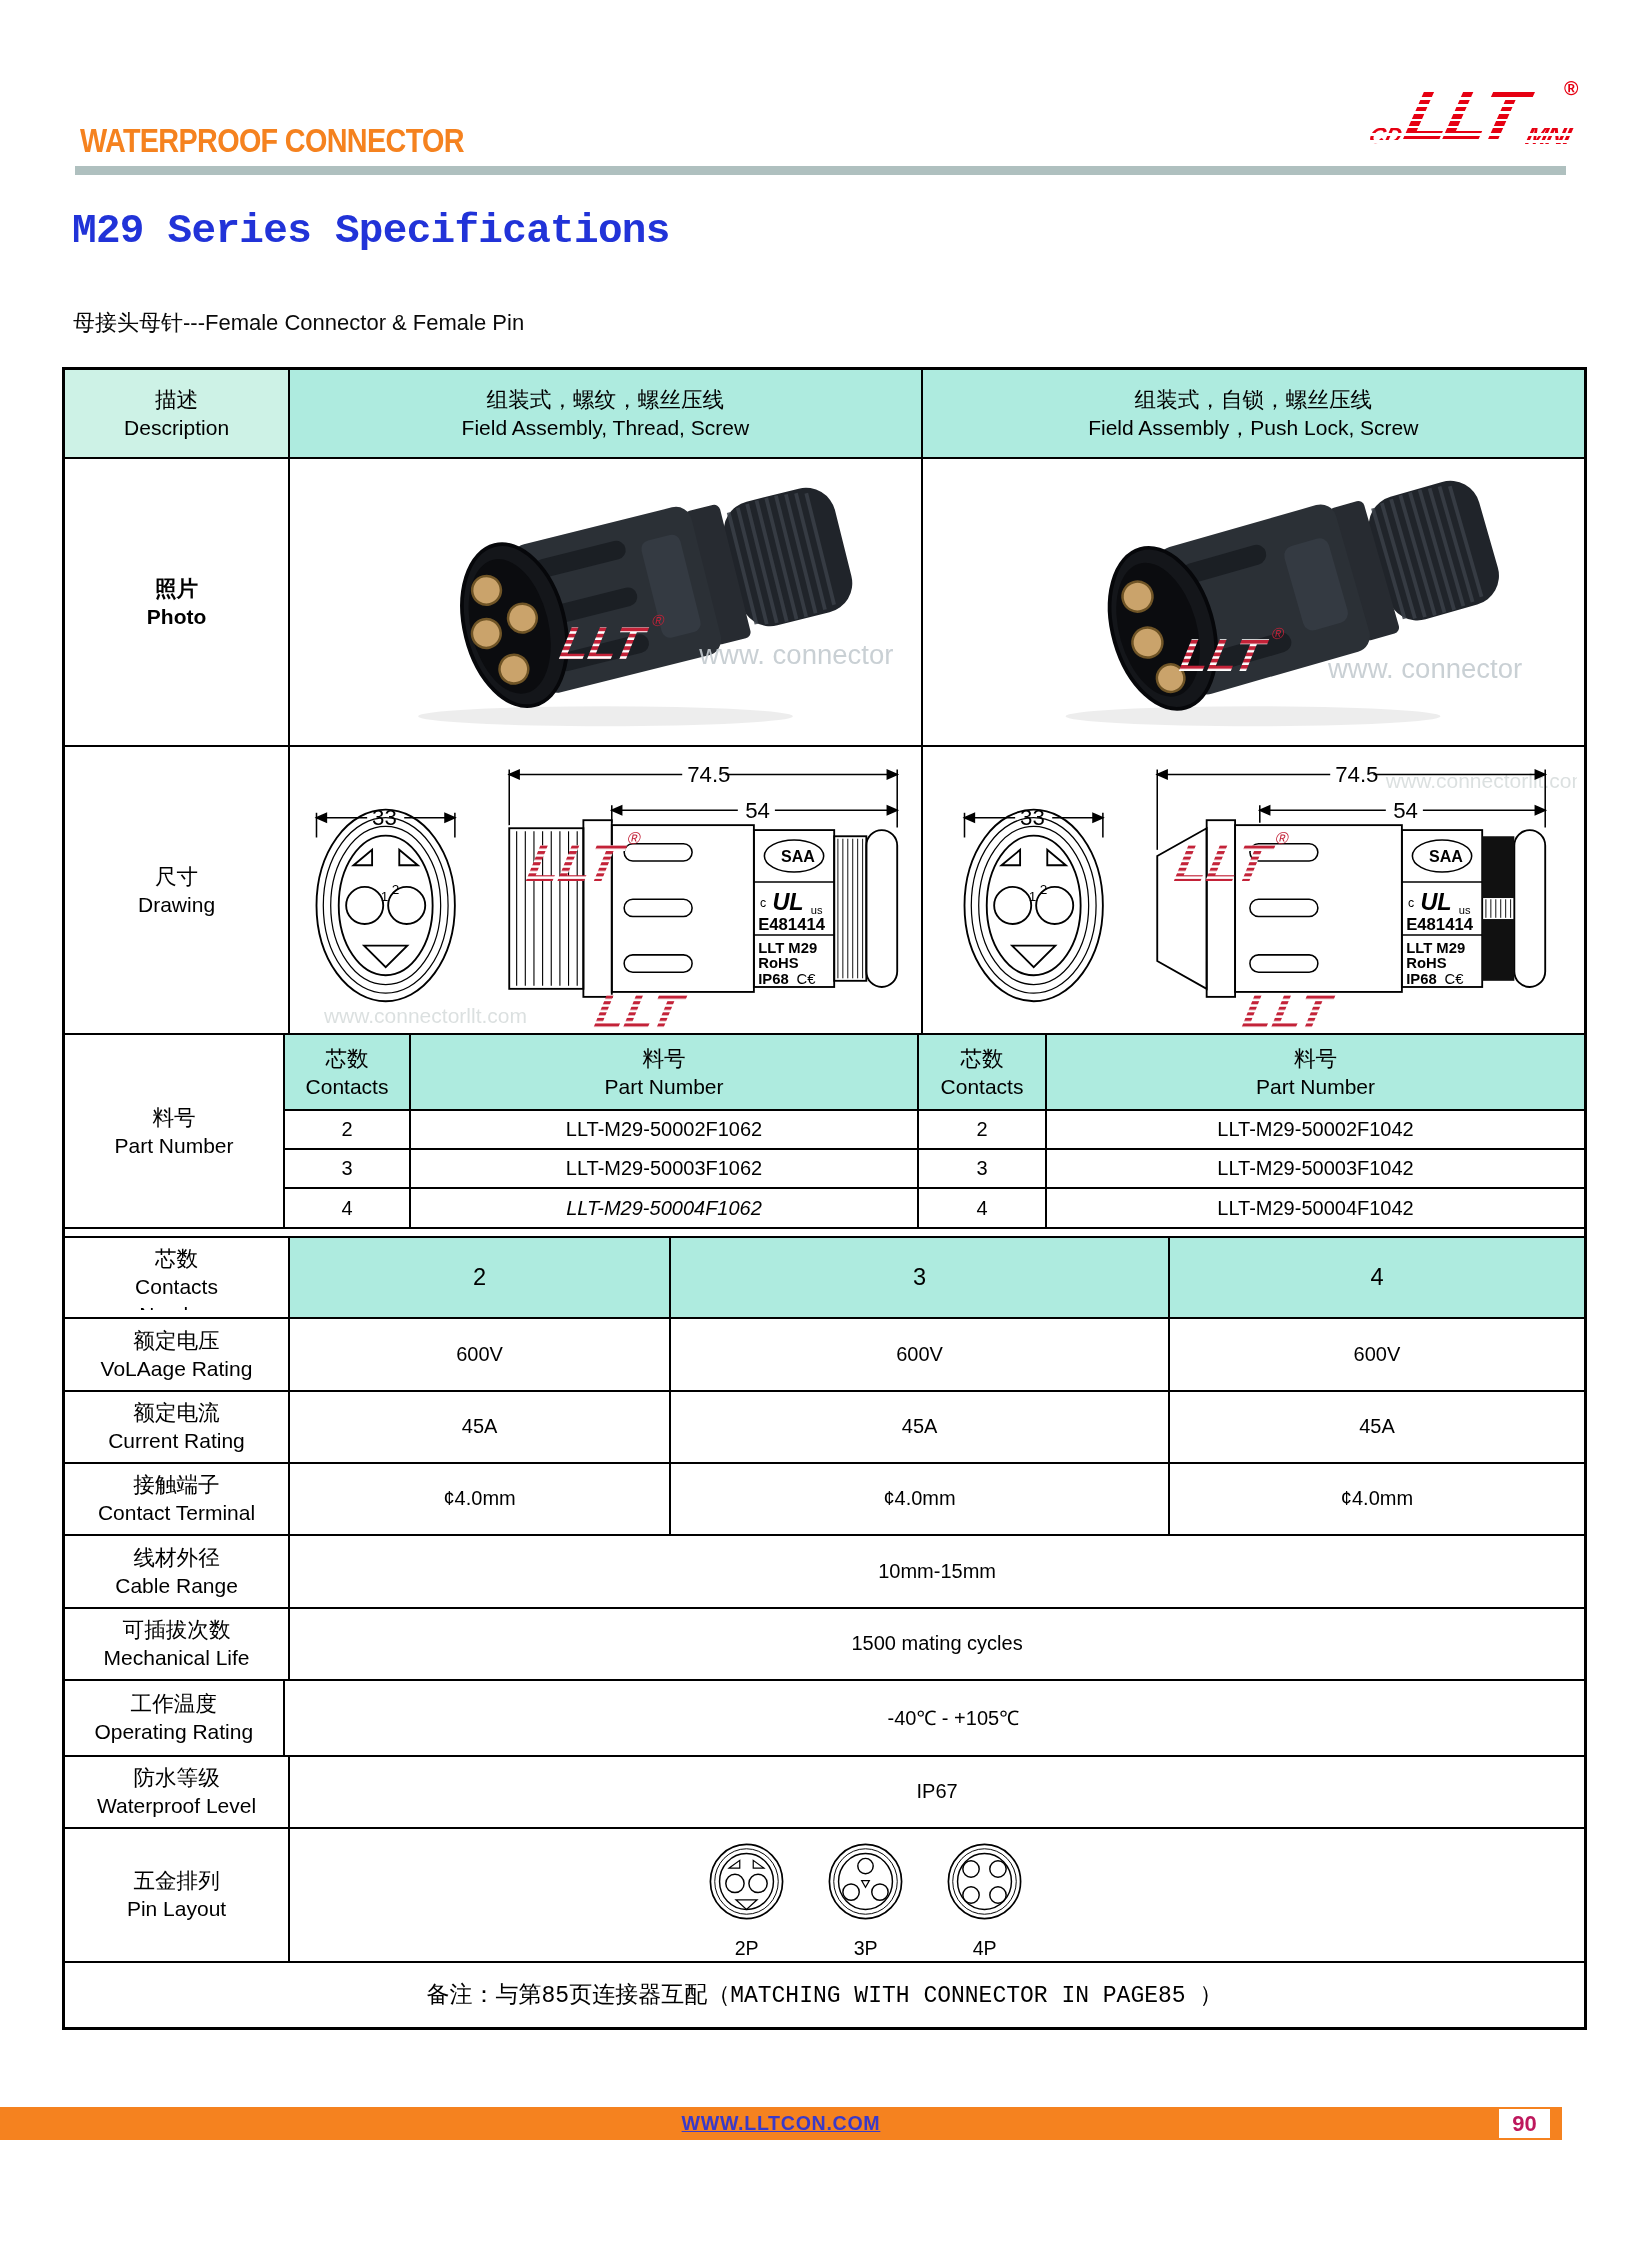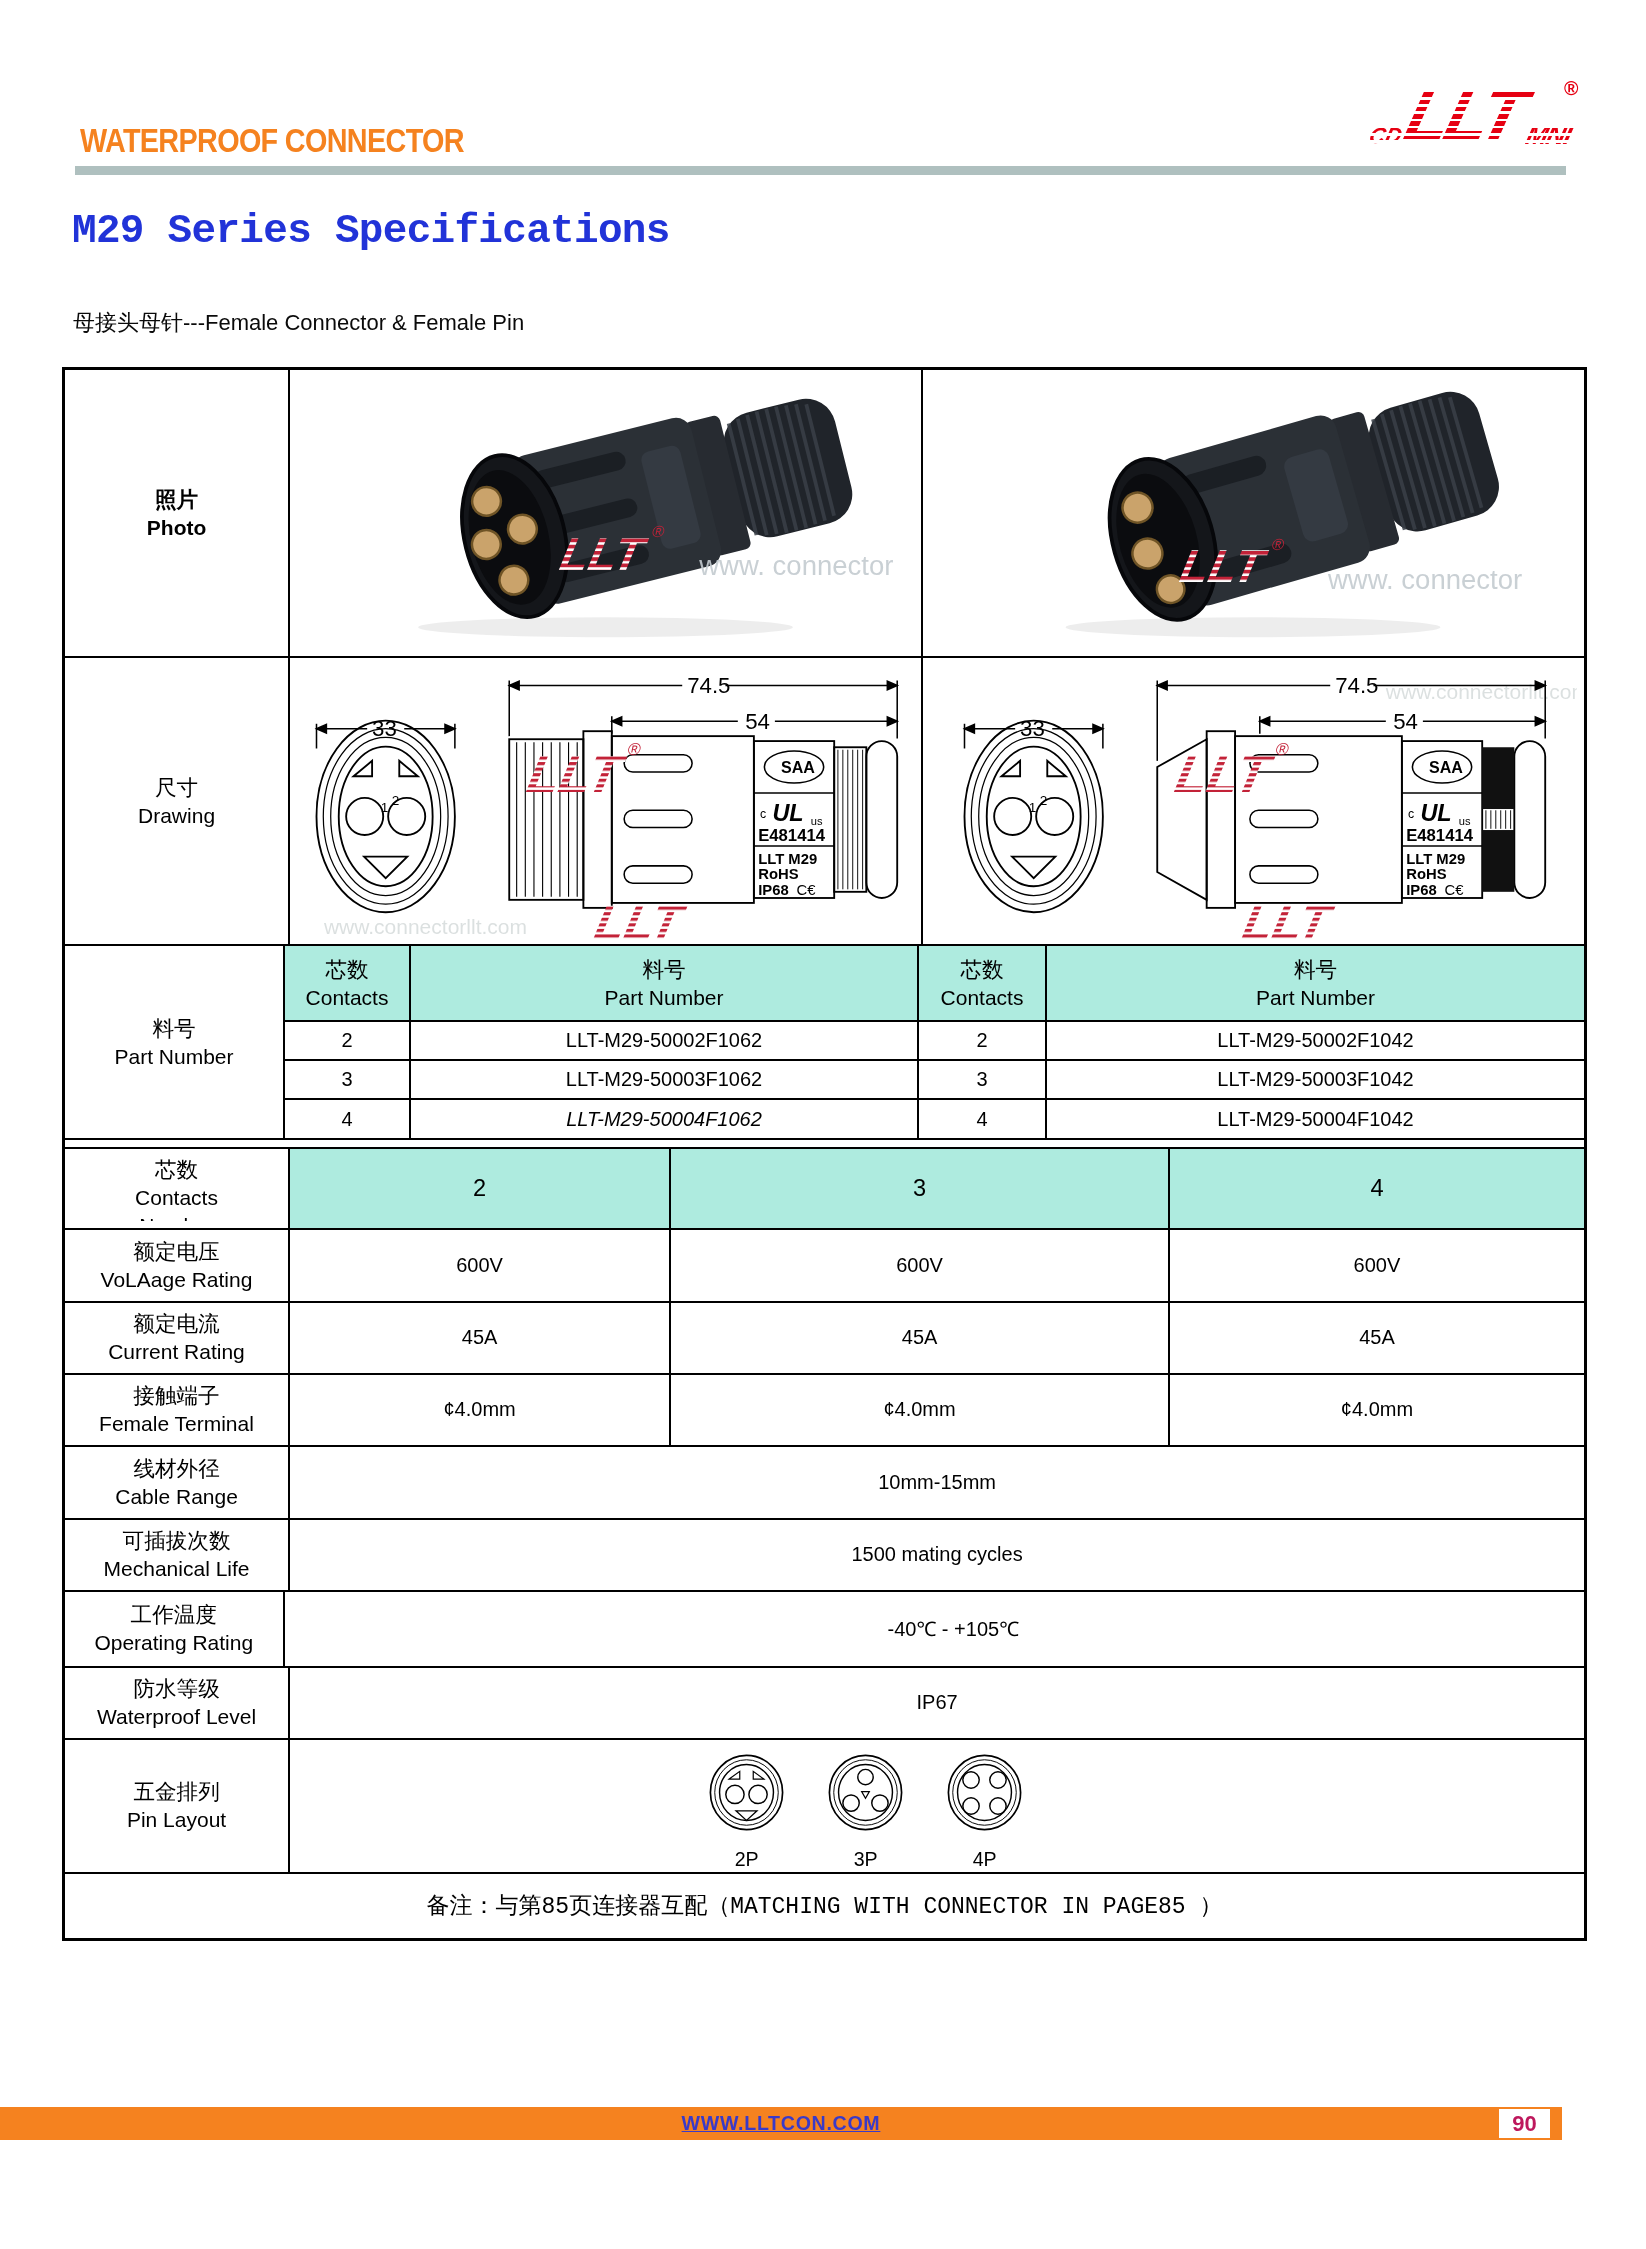--- a/index.html
+++ b/index.html
@@ -83,20 +83,34 @@
       <span class="logo-small-r">MNI</span>
     </div>
     <span class="logo-reg">®</span>
   </div>
 
   <div class="doc-title">M29 Series Specifications</div>
   <div class="doc-sub">母接头母针---Female Connector &amp; Female Pin</div>
 
   <div class="tbl">
 
+    <div class="trow" style="height:89px;">
+      <div class="cell aqua-light" style="width:226px;">
+        <div class="lab-cn">描述</div>
+        <div class="lab-en">Description</div>
+      </div>
+      <div class="cell aqua" style="width:635px;">
+        <div class="lab-cn">组装式，螺纹，螺丝压线</div>
+        <div class="lab-en">Field Assembly, Thread, Screw</div>
+      </div>
+      <div class="cell aqua last" style="width:664px;">
+        <div class="lab-cn">组装式，自锁，螺丝压线</div>
+        <div class="lab-en">Field Assembly，Push Lock, Screw</div>
+      </div>
+    </div>
 
     <div class="trow" style="height:288px;">
       <div class="cell" style="width:226px;font-weight:bold;">
         <div class="lab-cn">照片</div>
         <div class="lab-en">Photo</div>
       </div>
       <div class="cell" style="width:635px;">
 
         <svg width="615" height="275" viewBox="0 0 960 440">
           <defs>
@@ -457,21 +471,21 @@
         <div class="lab-en">Current Rating</div>
       </div>
       <div class="cell val" style="width:383px;">45A</div>
       <div class="cell val" style="width:501px;">45A</div>
       <div class="cell val last" style="width:416px;">45A</div>
     </div>
 
     <div class="trow" style="height:72px;">
       <div class="cell" style="width:226px;">
         <div class="lab-cn">接触端子</div>
-        <div class="lab-en">Female Terminal</div>
+        <div class="lab-en">Contact Terminal</div>
       </div>
       <div class="cell val" style="width:383px;">¢4.0mm</div>
       <div class="cell val" style="width:501px;">¢4.0mm</div>
       <div class="cell val last" style="width:416px;">¢4.0mm</div>
     </div>
 
     <div class="trow" style="height:73px;">
       <div class="cell" style="width:226px;">
         <div class="lab-cn">线材外径</div>
         <div class="lab-en">Cable Range</div>

